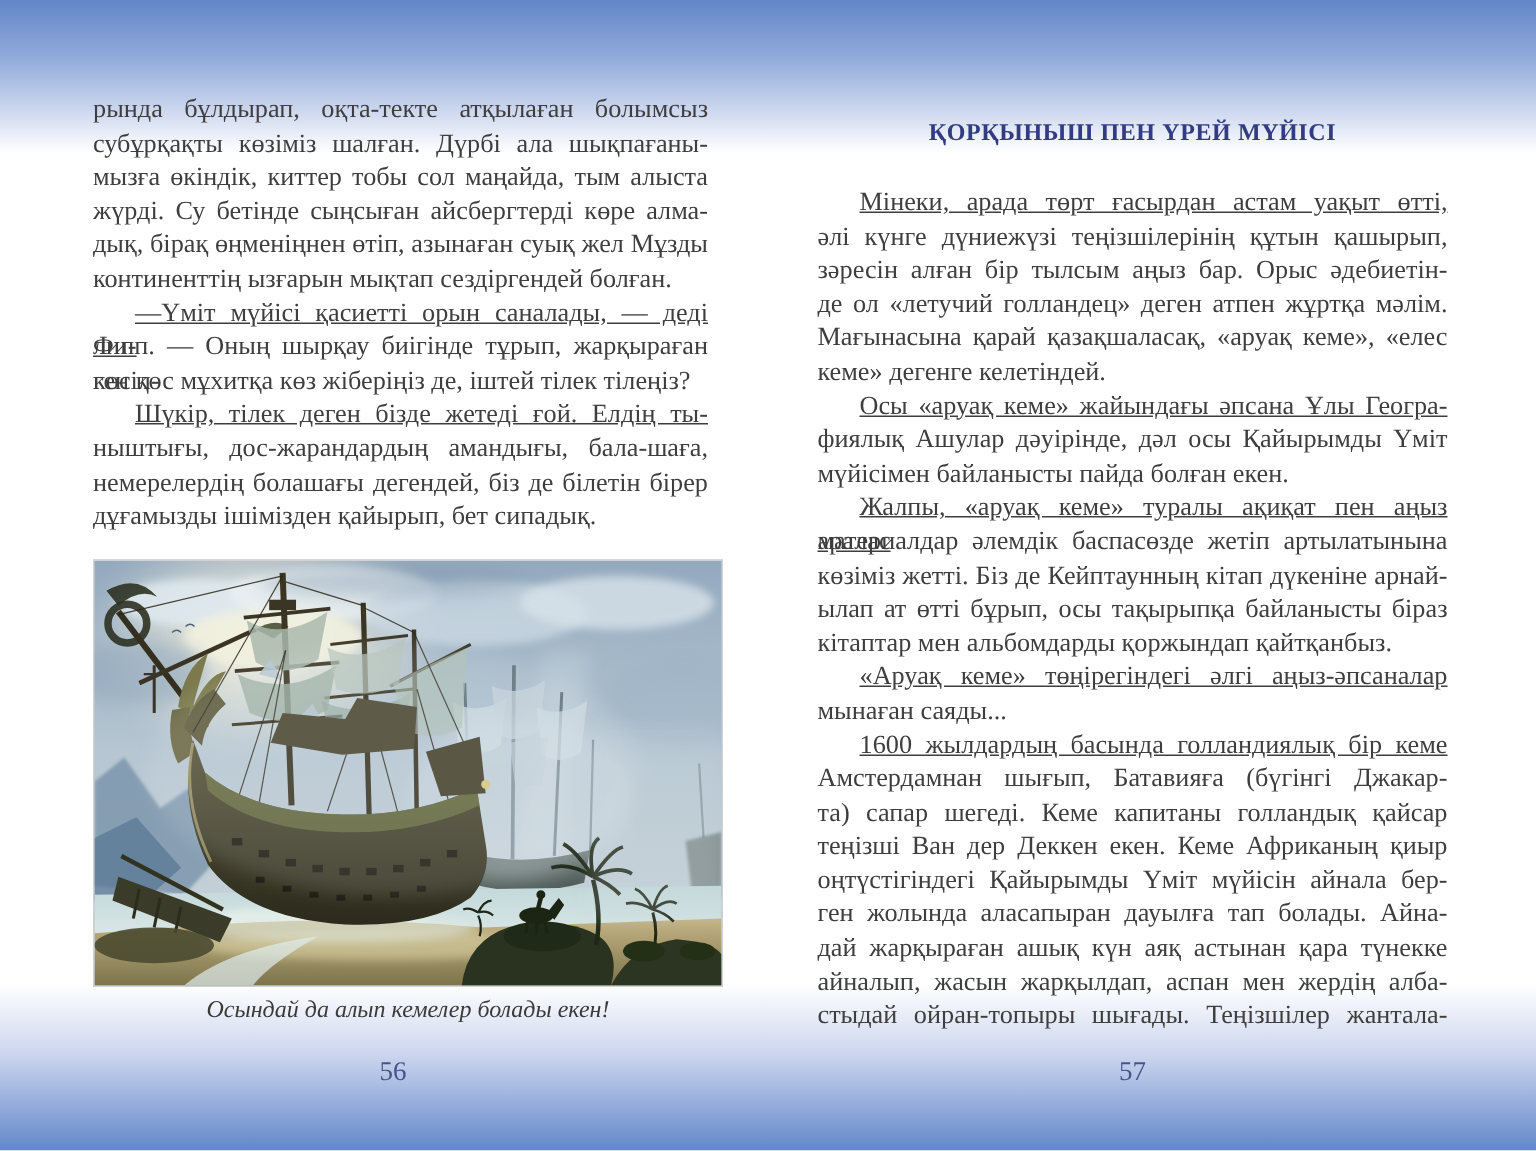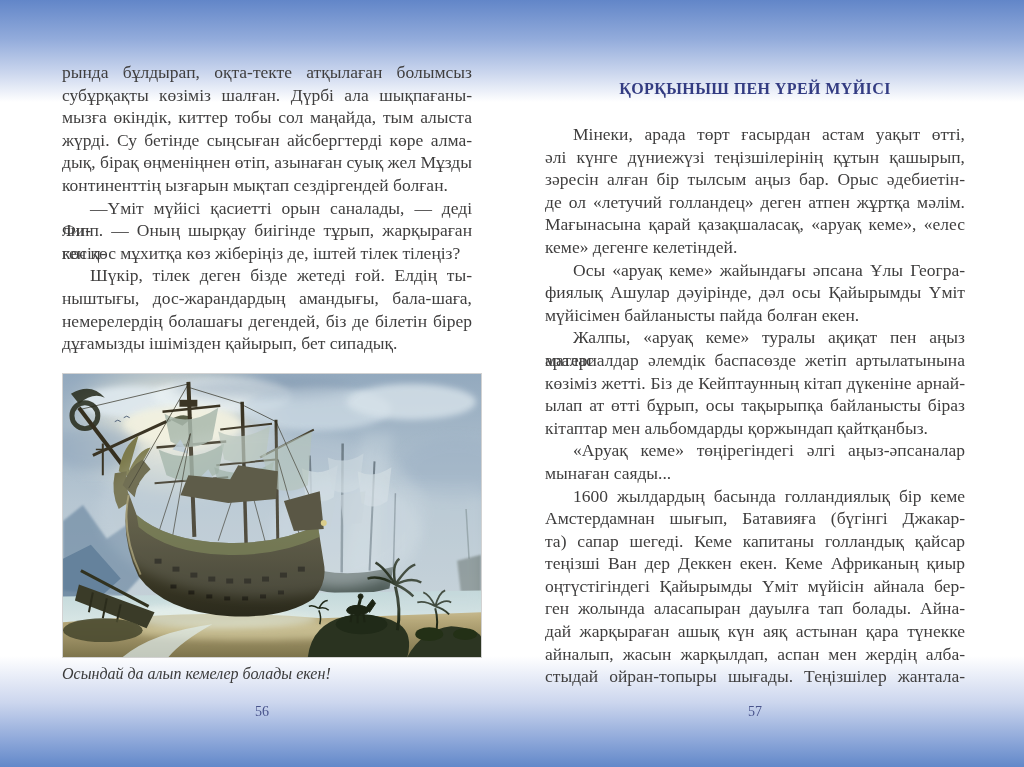--- a/index.html
+++ b/index.html
@@ -9,37 +9,37 @@
 
   .band-top{position:absolute;left:0;top:0;width:1024px;height:102px;
     background:linear-gradient(180deg,var(--top-gradient-start,#6286c8) 0%,#92abdb 38%,#ccd7ee 72%,#ffffff 100%);}
   .band-bottom{position:absolute;left:0;top:656px;width:1024px;height:111px;
     background:linear-gradient(180deg,#ffffff 0%,#ccd6ee 42%,#8aa5d8 78%,var(--bottom-gradient-end,#6288c9) 100%);}
 
   .textcol{position:absolute;color:var(--body-text,#3f3e3e);font-size:17.5px;}
   .tline{height:22.6px;line-height:22.6px;text-align:justify;text-align-last:justify;
          white-space:normal;overflow:visible;}
   .tline.end{text-align-last:left;}
-  .tline.ind{text-indent:28px;}
+  .tline.ind{text-indent:28px;text-decoration:underline;}
 
   #left-lines{left:62px;top:61px;width:410px;}
   #right-lines{left:545px;top:123px;width:420px;}
 
   .chapter-heading{position:absolute;left:545px;top:80px;width:420px;text-align:center;
     font-weight:bold;font-size:16px;letter-spacing:.4px;color:var(--heading,#333c82);}
 
   .figure{position:absolute;left:62px;top:373px;width:420px;height:285px;
     border:1px solid #d2d2d2;box-sizing:border-box;background:#aebfcd;}
   .figure svg{display:block;width:100%;height:100%;}
 
-  .caption{position:absolute;left:62px;top:665px;width:420px;
+  .caption{position:absolute;left:62px;top:665px;width:420px;text-align:center;
     font-style:italic;font-size:16px;color:var(--caption,#3a3a3a);}
 
   .pagenum{position:absolute;top:704px;width:420px;text-align:center;
-    font-size:14px;color:var(--page-number,#48538b);}
+    font-size:18px;color:var(--page-number,#48538b);}
   #pn-left{left:52px;}
   #pn-right{left:545px;}
 </style>
 </head>
 <body>
 
 <div id="stage">
   <div class="band-top"></div>
   <div class="band-bottom"></div>
 

